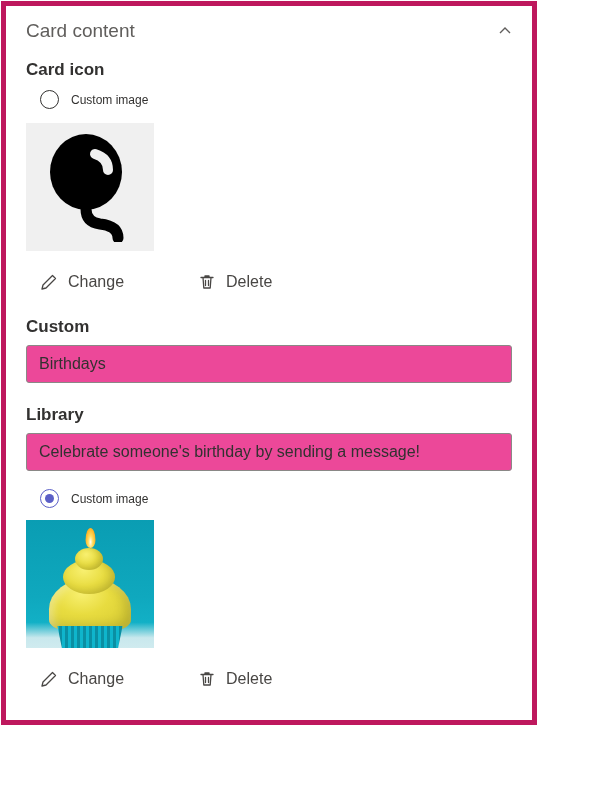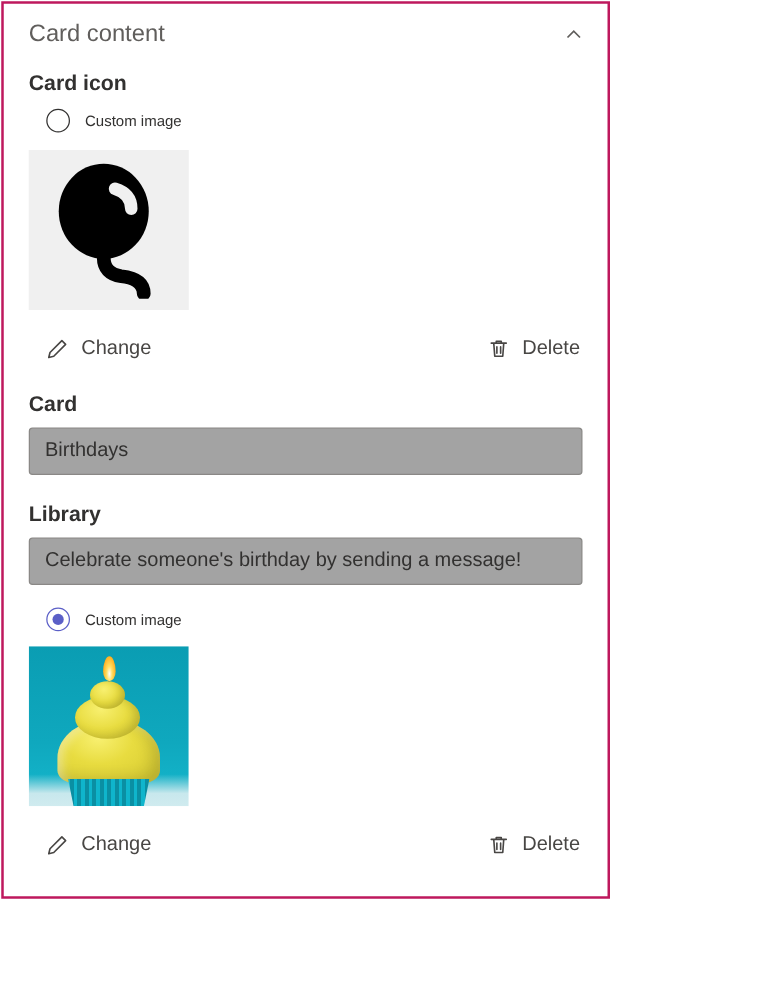--- a/index.html
+++ b/index.html
@@ -4,22 +4,22 @@
   <style>
     * { box-sizing: border-box; margin: 0; padding: 0; }
     body {
       font-family: "Segoe UI", -apple-system, BlinkMacSystemFont, sans-serif;
       background: #fff;
       color: #323130;
       width: 610px;
       height: 799px;
     }
     .panel {
-      border: 2px solid #be185d;
-      width: 487px;
+      border: 5px solid #be185d;
+      width: 536px;
       margin: 1px;
       padding: 0;
     }
     .panel-header {
       display: flex;
       justify-content: space-between;
       align-items: center;
       padding: 14px 20px 10px 20px;
     }
     .panel-title {
@@ -165,21 +165,20 @@
       width: 10px; height: 20px;
       background: radial-gradient(ellipse at 50% 70%, #fff 0%, #ffe066 30%, #ffb020 70%, rgba(255,120,0,0) 100%);
       border-radius: 50% 50% 50% 50% / 60% 60% 40% 40%;
       filter: blur(0.3px);
     }
     .action-row {
       display: flex;
       gap: 70px;
       margin-left: 12px;
       margin-bottom: 8px;
-      justify-content: space-between;
     }
     .action-btn {
       display: flex;
       align-items: center;
       gap: 10px;
       background: none;
       border: none;
       cursor: pointer;
       font-size: 16px;
       color: #484644;
@@ -196,21 +195,21 @@
       display: block;
     }
     .text-input {
       width: 100%;
       padding: 9px 12px;
       font-size: 16px;
       border: 1px solid #8a8886;
       border-radius: 3px;
       font-family: inherit;
       color: #323130;
-      background: #a3a3a3;
+      background: #ec4899;
     }
     .image-section { margin-top: 18px; }
     .image-radio-group { margin-left: 14px; margin-top: 10px; margin-bottom: 12px; }
   </style>
 </head>
 <body>
 
 <div class="panel">
   <div class="panel-header">
     <span class="panel-title">Card content</span>
@@ -248,21 +247,21 @@
       </button>
       <button class="action-btn">
         <svg width="18" height="18" viewBox="0 0 18 18" fill="none" stroke="#484644" stroke-width="1.3" stroke-linejoin="round" stroke-linecap="round">
             <path d="M3 4.5h12M7 4.5V3h4v1.5M5 4.5l.8 10.5h6.4L13 4.5M7.5 7.5v5M10.5 7.5v5"></path>
           </svg>
         <span>Delete</span>
       </button>
     </div>
 
     <div class="field-group">
-      <label class="field-label">Card</label>
+      <label class="field-label">Custom</label>
       <input type="text" class="text-input" value="Birthdays" style="">
     </div>
 
     <div class="field-group">
       <label class="field-label">Library</label>
       <input type="text" class="text-input" value="Celebrate someone's birthday by sending a message!" style="">
     </div>
 
     <div class="image-section">
       <div class="image-radio-group">

